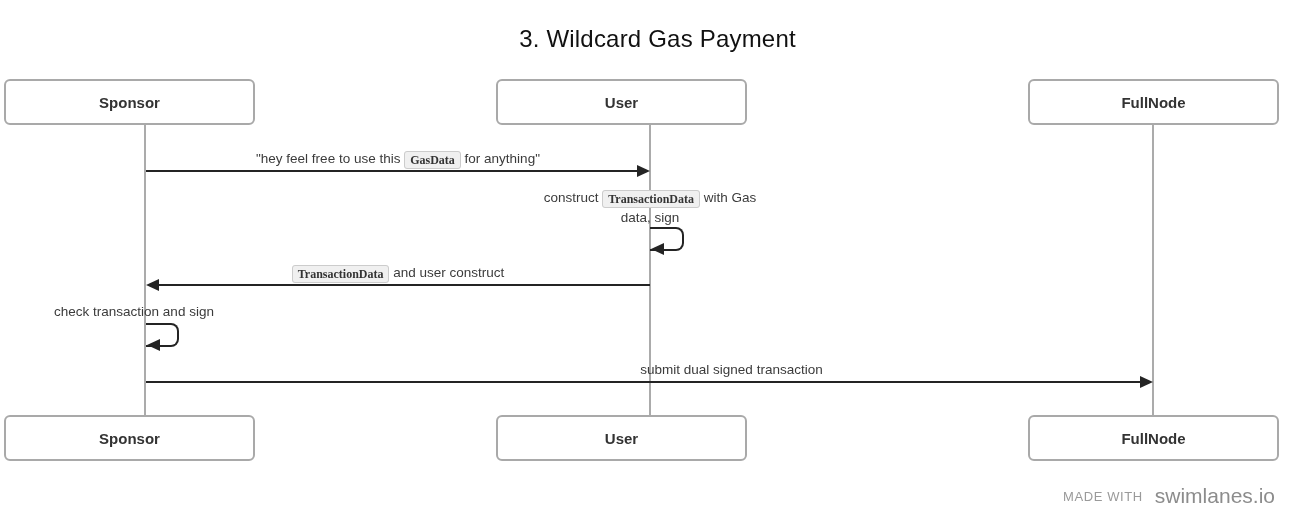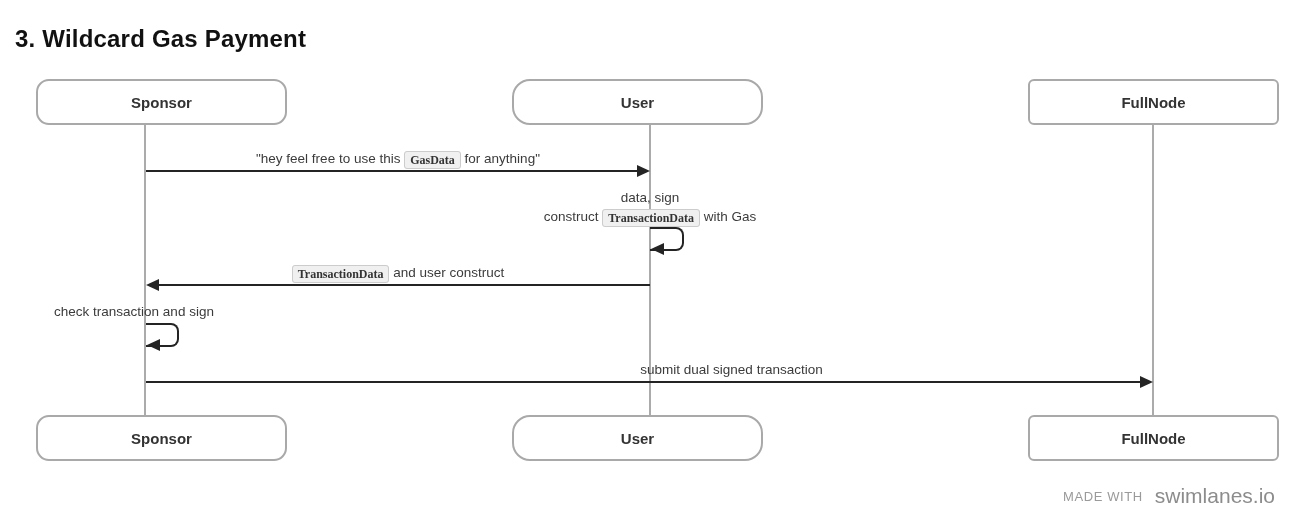--- a/index.html
+++ b/index.html
@@ -12,23 +12,23 @@
     position: relative;
     width: 1300px;
     height: 522px;
     background: #ffffff;
     overflow: hidden;
   }
   .title {
     position: absolute;
     left: 0; top: 25px;
     width: 100%;
-    text-align: left;
+    text-align: center;
     font-size: 24px;
-    font-weight: bold;
+    font-weight: normal;
     color: #111111;
     letter-spacing: 0.2px;
     padding-left: 15px;
   }
   .actor-box {
     position: absolute;
     width: 251px;
     height: 46px;
     background: #ffffff;
     border: 2px solid #a9a9a9;
@@ -36,22 +36,22 @@
     display: flex;
     align-items: center;
     justify-content: center;
     font-size: 15px;
     font-weight: bold;
     color: #333333;
     z-index: 3;
   }
   .row-top    { top: 79px; }
   .row-bottom { top: 415px; }
-  .col-sponsor  { left: 36px; border-radius: 13px; }
-  .col-user     { left: 512px; border-radius: 18px; }
+  .col-sponsor  { left: 4px; }
+  .col-user     { left: 496px; }
   .col-fullnode { left: 1028px; }
 
   .lifeline {
     position: absolute;
     top: 125px;
     width: 2px;
     height: 290px;
     background: #ababab;
     z-index: 1;
   }
@@ -146,22 +146,22 @@
     <span>FullNode</span>
   </div>
 
   <div class="msg-label" style="left:146px; top:149px; width:504px;">
     <span>"hey feel free to use this </span><code class="badge">GasData</code><span> for anything"</span>
   </div>
   <div class="msg-line" style="left:146px; top:170px; width:491px;"></div>
   <div class="arrowhead right" style="left:637px; top:165px;"></div>
 
   <div class="msg-label" style="left:450px; top:188px; width:400px;">
+    <div><span>construct </span><code class="badge">TransactionData</code><span> with Gas</span></div>
     <div>data, sign</div>
-    <div><span>construct </span><code class="badge">TransactionData</code><span> with Gas</span></div>
   </div>
   <div class="self-loop" style="left:650px; top:227px;"></div>
   <div class="arrowhead left" style="left:651px; top:243px;"></div>
 
   <div class="msg-label" style="left:146px; top:263px; width:504px;">
     <code class="badge">TransactionData</code><span> and user construct</span>
   </div>
   <div class="msg-line" style="left:159px; top:284px; width:491px;"></div>
   <div class="arrowhead left" style="left:146px; top:279px;"></div>
 

